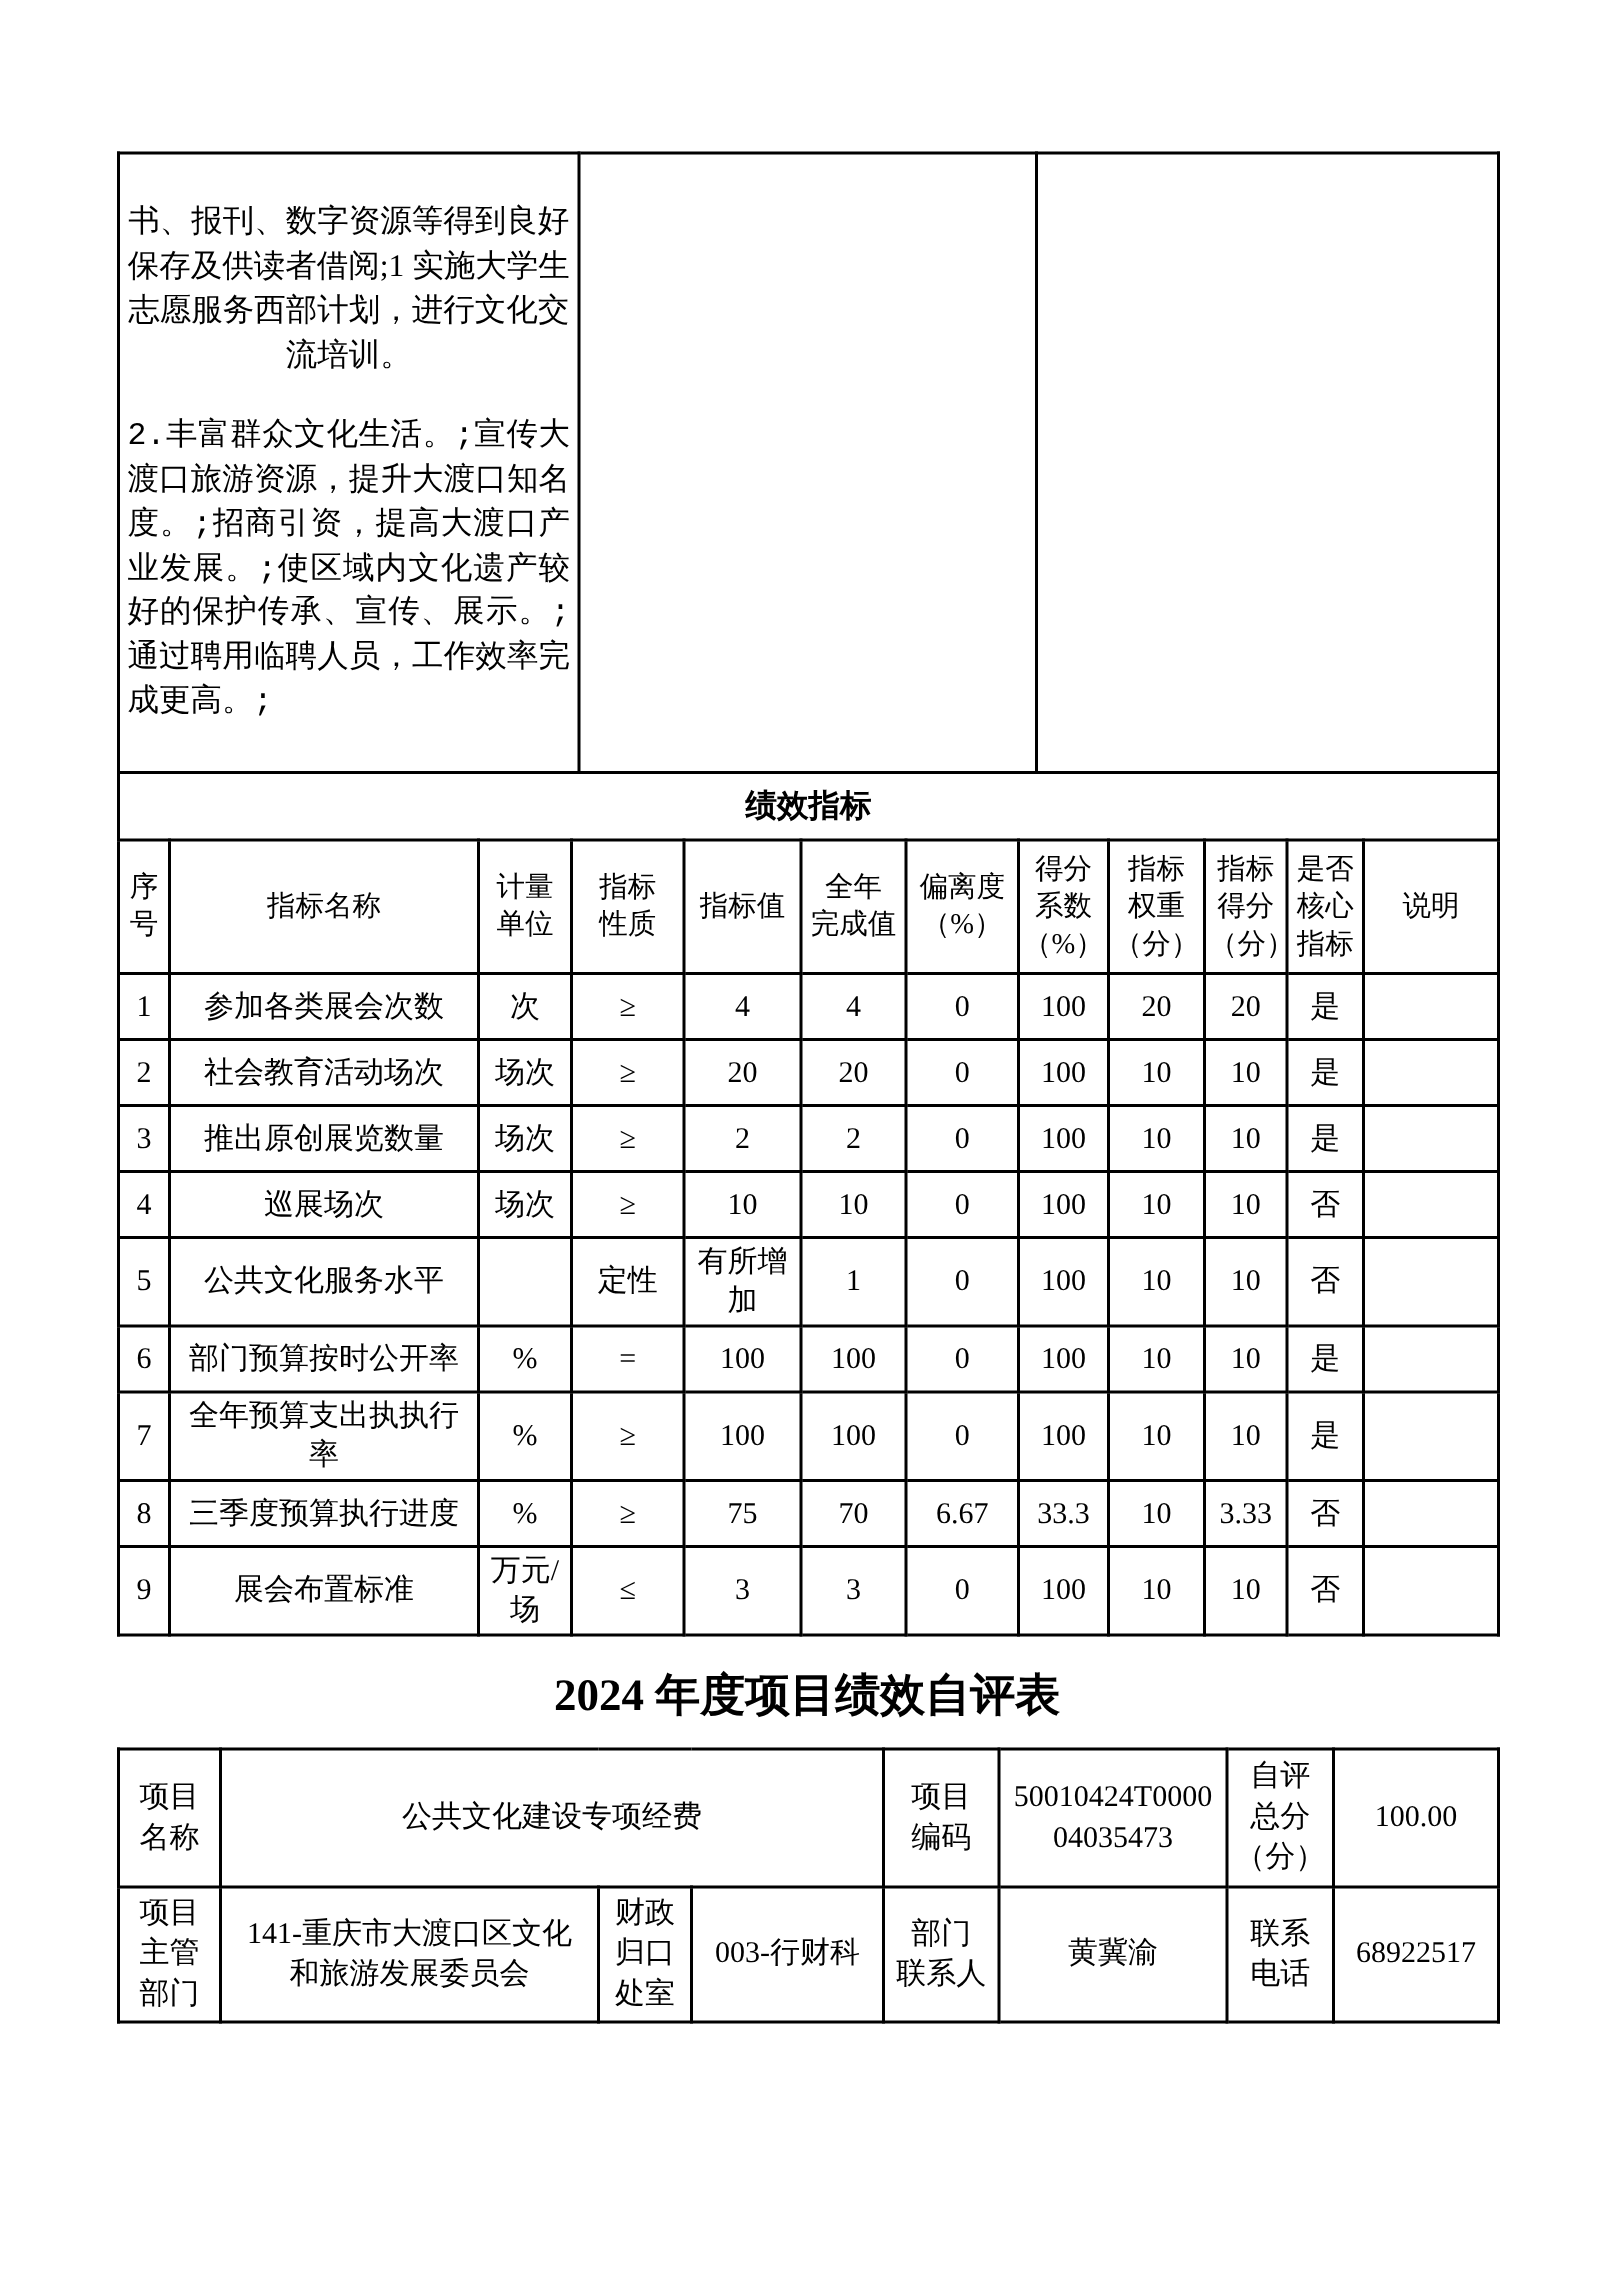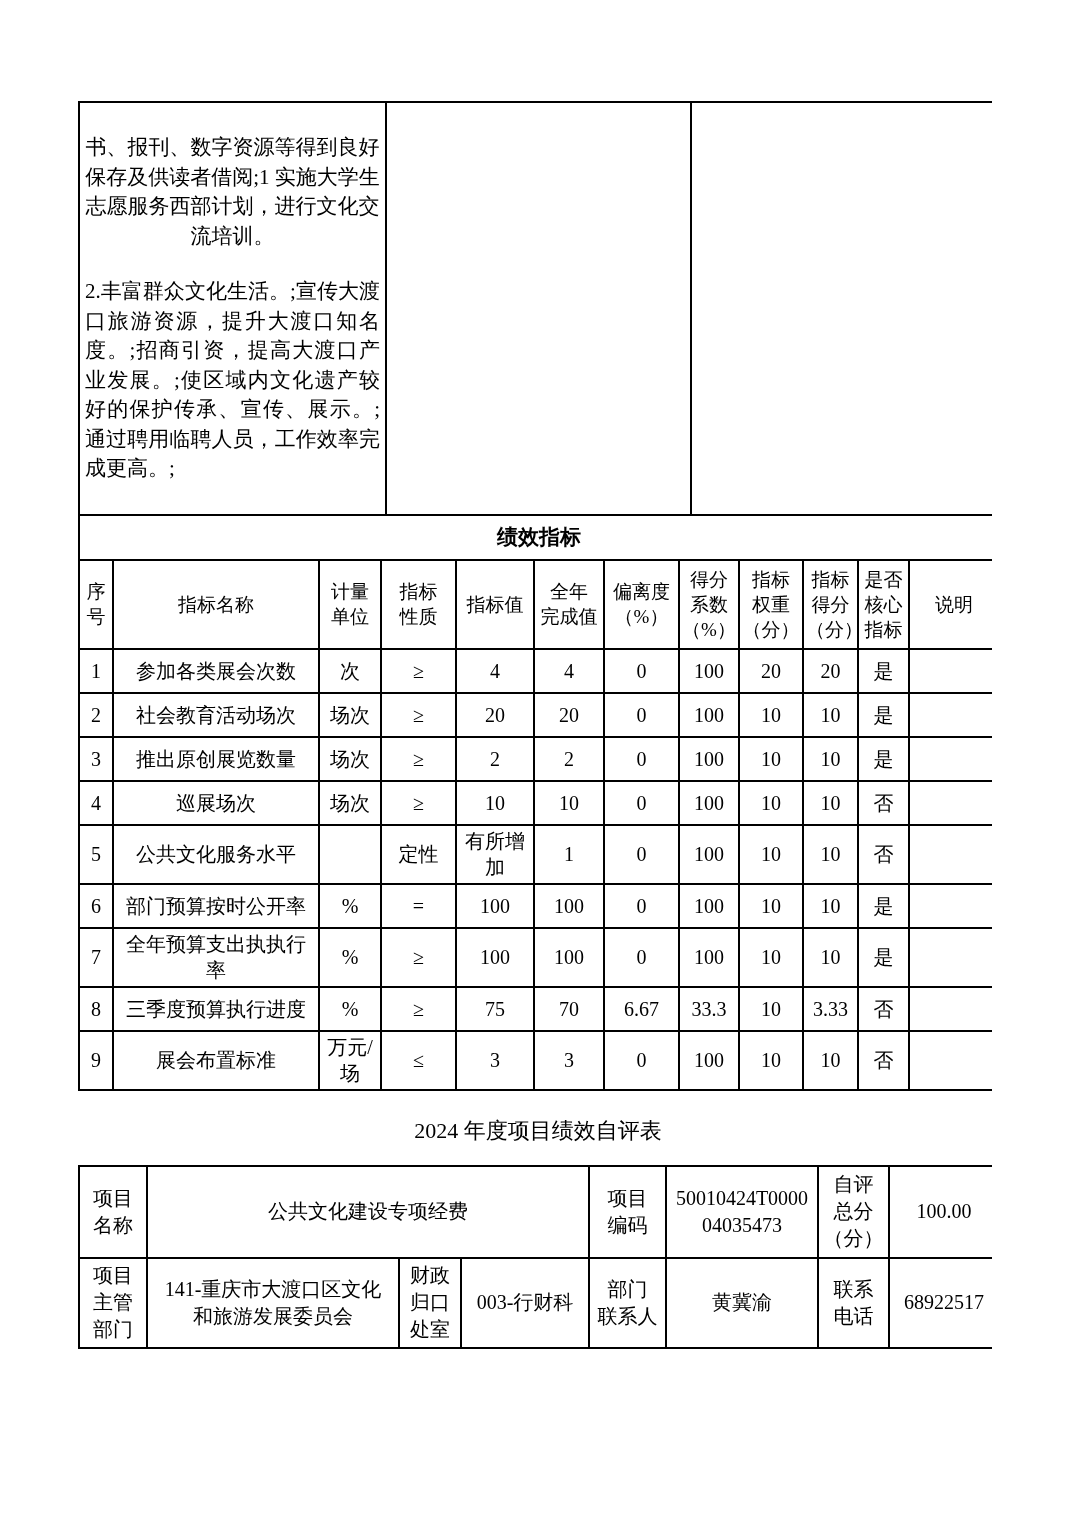--- a/index.html
+++ b/index.html
@@ -1,44 +1,45 @@
 <!DOCTYPE html>
 <html><head>
 <meta charset="utf-8">
 <style>
   html,body { margin:0; padding:0; background:#ffffff; }
   .page {
     position:relative; width:992px; height:1520px; background:#ffffff;
     font-family:"Liberation Serif","DejaVu Serif",serif; color:#000;
     overflow:hidden;
+    padding-left:32px;
   }
   .doc { position:absolute; left:78px; top:101px; width:920px; }
   table.t { border-collapse:collapse; table-layout:fixed; width:920px; }
   table.t td {
     border:2px solid #000; text-align:center; vertical-align:middle;
     white-space:pre-line; padding:1px 3px; font-size:20px; line-height:26px;
     overflow:hidden; word-break:break-all;
   }
   .fuse { margin-top:-2px;border-radius:23px; }
   
   .t-cont td { height:318px; vertical-align:top; }
   .t-cont .txt { padding:4px 5px; }
   .t-cont p { margin:0; font-size:21px; line-height:29.5px; }
   .p-center { text-align:center; }
-  .p-just { text-align:justify; }
+  .p-just { text-align:justify;font-family:Liberation Mono, monospace; }
   
   tr.band td { font-weight:bold; font-size:21px; height:41px; vertical-align:middle; }
   
   tr.hdr td { height:85px; font-size:19px; line-height:25px; padding:1px 2px; }
   tr.r1 td { height:40px; }
   tr.r2 td { height:55px; }
   td.l { text-align:left; padding-left:8px;margin-top:36px; }
   
-  .title { margin:20px 0 14px 0; text-align:center; font-weight:normal;
-           font-size:22px; line-height:40px; white-space:pre; }
+  .title { margin:20px 0 14px 0; text-align:center; font-weight:bold;
+           font-size:30px; line-height:40px; white-space:pre; }
   
   tr.ri1 td { height:88px; line-height:27px; }
   tr.ri2 td { height:86px; line-height:27px; }
   
   tr.fh td { height:58px; font-size:19px; line-height:25px; }
   tr.fd td { height:34px; }
 </style>
 </head>
 <body>
 

